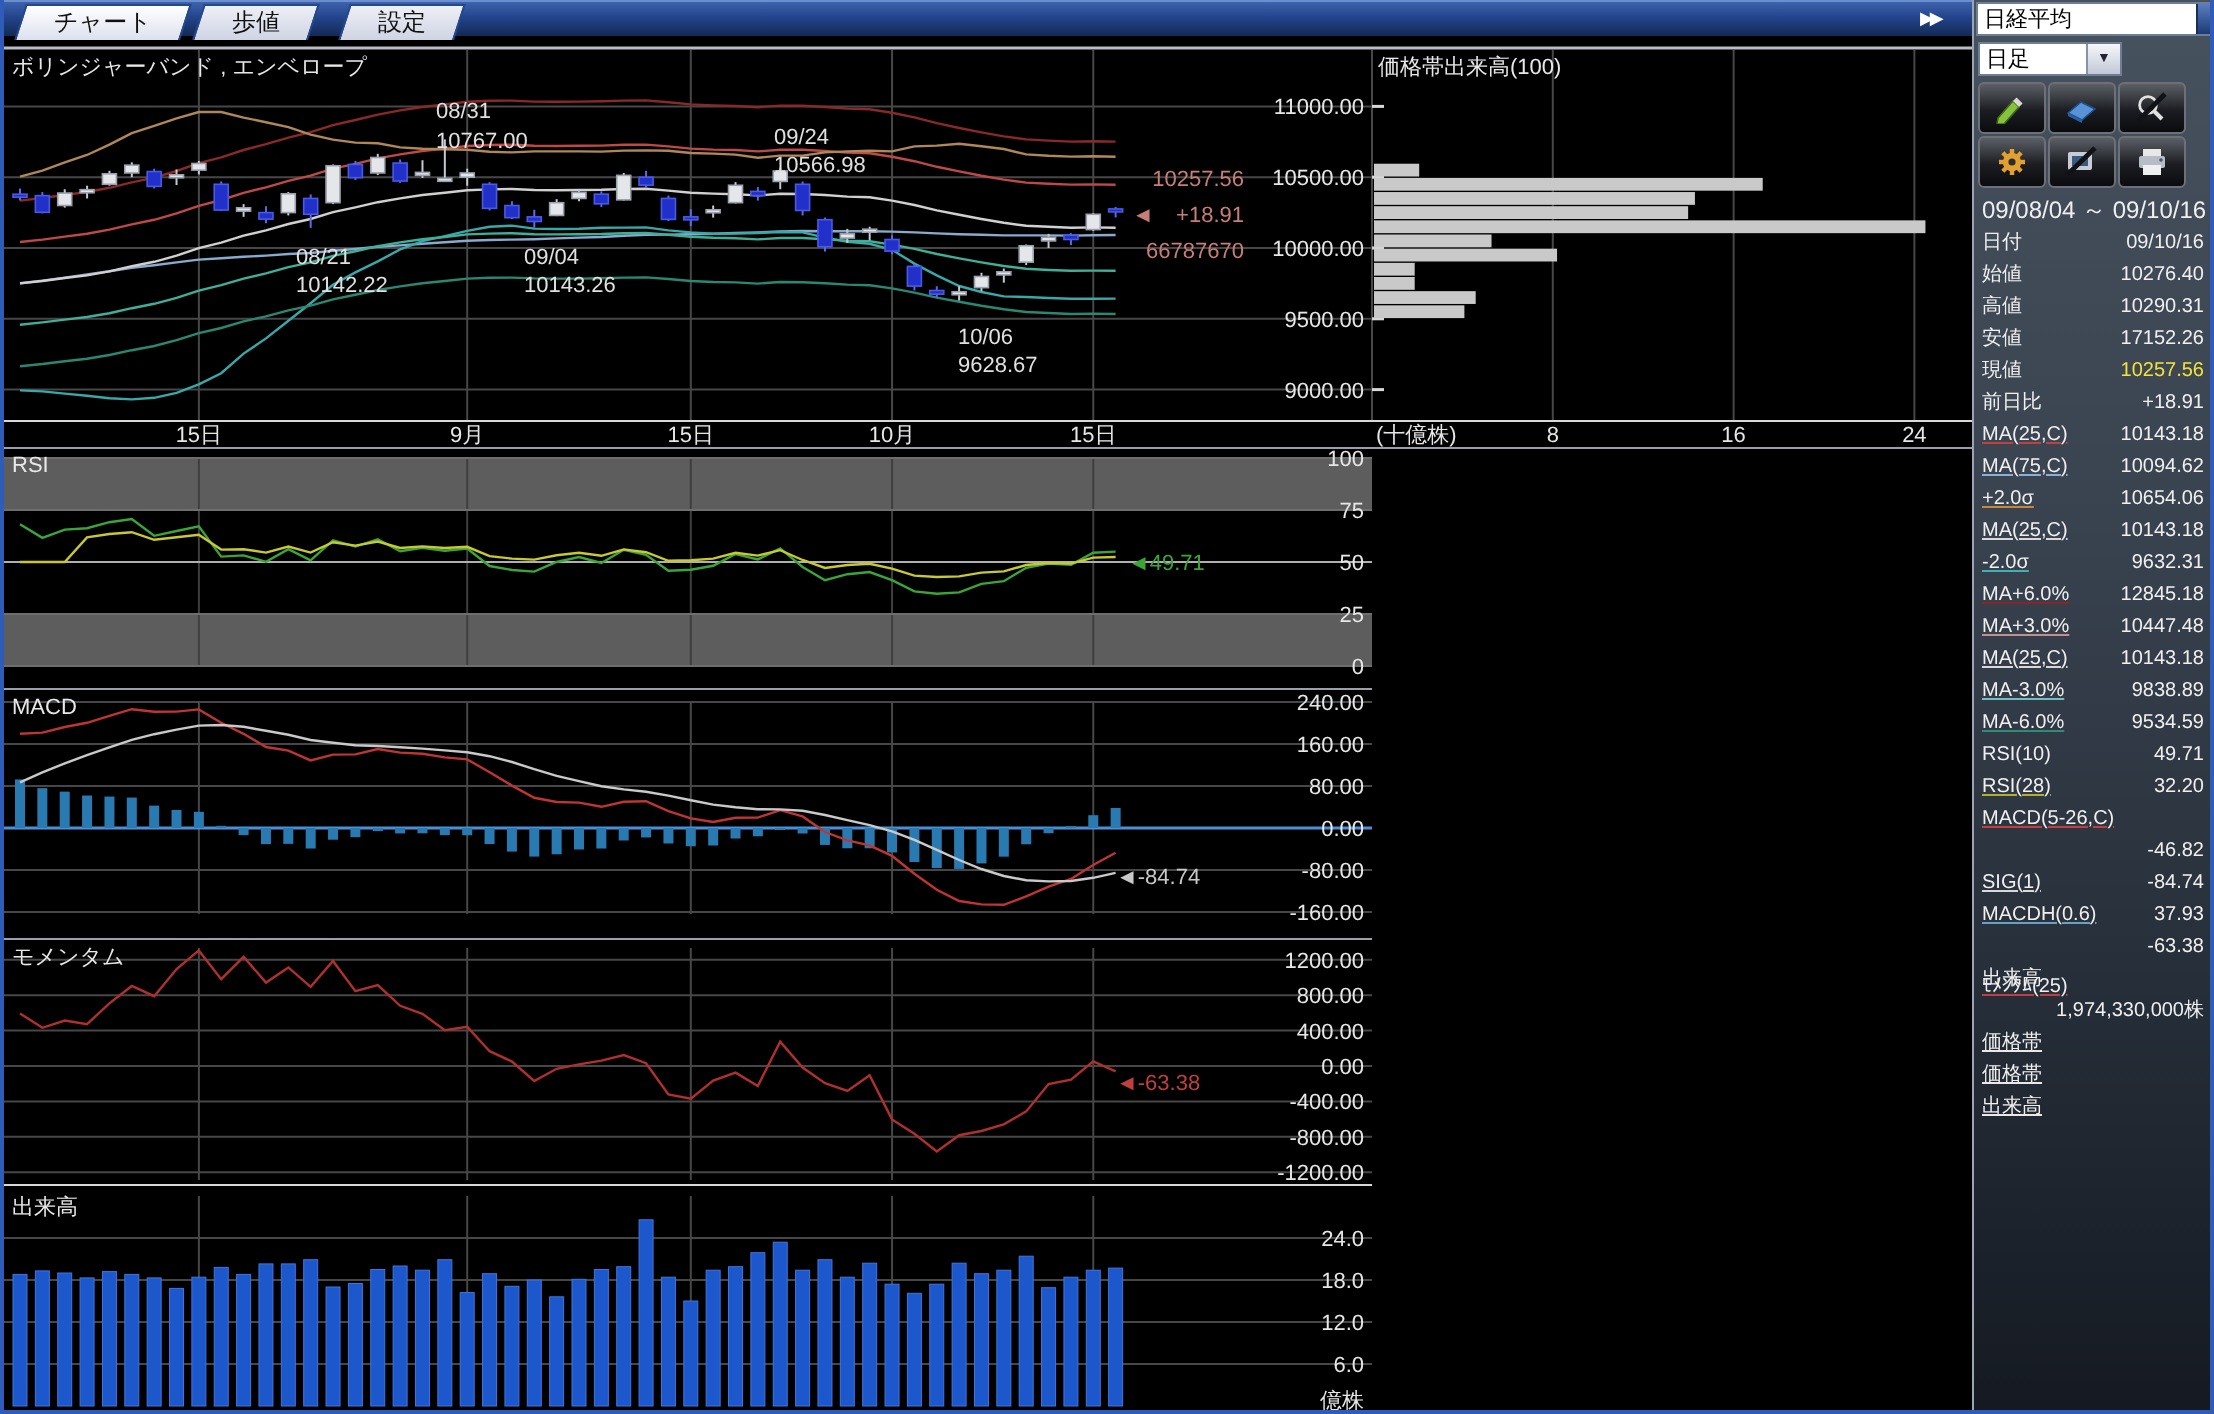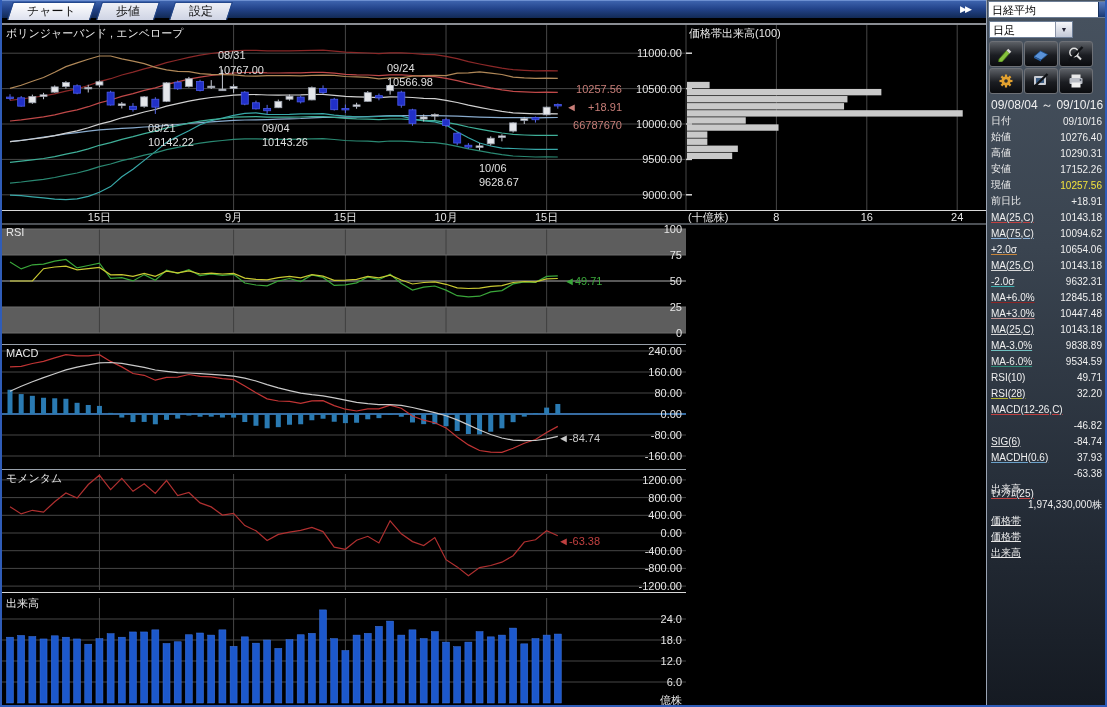--- a/index.html
+++ b/index.html
@@ -23,21 +23,21 @@
   .overflow{position:absolute;left:960px;top:3px;color:#fff;font-size:9px;letter-spacing:-2px;cursor:pointer;}
   
   #csvg{position:absolute;left:0;top:18px;z-index:1;}
   svg text{font-family:"Liberation Sans",sans-serif;}
   
   .sidebar{position:absolute;left:986px;top:0;width:119px;height:705px;
            background:linear-gradient(180deg,#47525f 0%,#3a4450 35%,#262e39 70%,#151a22 100%);
            border-left:1px solid #9aa4b4;box-sizing:border-box;z-index:3;}
   .combo{position:absolute;display:flex;height:17px;background:#fff;border:1px solid #6d7e96;box-sizing:border-box;}
   .combo-sym{left:1px;top:1px;width:128px;gap:32px;}
-  .combo-per{left:2px;top:21px;width:84px;}
+  .combo-per{left:2px;top:21px;width:72px;}
   .combo-text{flex:1;font-size:11px;line-height:14px;padding:1px 3px;color:#000;
               white-space:nowrap;overflow:hidden;}
   .combo-btn{width:16px;display:flex;align-items:center;justify-content:center;font-size:7px;cursor:pointer;}
   .cb-navy{background:linear-gradient(#5a7cc0,#1c3a74);color:#fff;border-left:1px solid #16305c;}
   .cb-silver{background:linear-gradient(#f6f7fa,#c2c8d6);color:#223;border-left:1px solid #8a93a6;}
   .toolbar{position:absolute;left:2px;top:41px;display:grid;
            grid-template-columns:repeat(3,34px);grid-auto-rows:26px;gap:1px;}
   .tbtn{background:linear-gradient(180deg,#5c6066 0%,#1b1d22 55%,#0a0b0e 100%);
         border:1px solid #6d7076;border-radius:3px;display:flex;align-items:center;
         justify-content:center;padding:0;cursor:pointer;}
@@ -569,29 +569,29 @@
       </div>
       <div class="qrow">
         <span class="ql">RSI(10)</span>
         <span class="qv">49.71</span>
       </div>
       <div class="qrow">
         <span class="ql" style="text-decoration: underline rgb(176, 176, 48);">RSI(28)</span>
         <span class="qv">32.20</span>
       </div>
       <div class="qrow">
-        <span class="ql" style="text-decoration: underline rgb(192, 64, 64);">MACD(12-26,C)</span>
+        <span class="ql" style="text-decoration: underline rgb(192, 64, 64);">MACD(5-26,C)</span>
         <span class="qv"></span>
       </div>
       <div class="qrow">
         <span class="ql"></span>
         <span class="qv">-46.82</span>
       </div>
       <div class="qrow">
-        <span class="ql" style="text-decoration: underline rgb(216, 216, 216);">SIG(6)</span>
+        <span class="ql" style="text-decoration: underline rgb(216, 216, 216);">SIG(1)</span>
         <span class="qv">-84.74</span>
       </div>
       <div class="qrow">
         <span class="ql" style="text-decoration: underline rgb(106, 160, 200);">MACDH(0.6)</span>
         <span class="qv">37.93</span>
       </div>
       <div class="qrow">
         <span class="ql" style="text-decoration: underline rgb(192, 64, 64); margin-top: 40px;">ﾓﾒﾝﾀﾑ(25)</span>
         <span class="qv">-63.38</span>
       </div>

